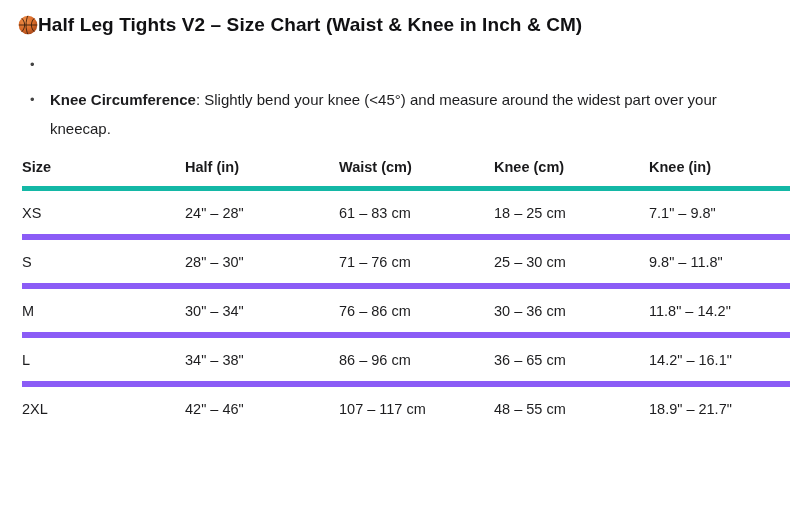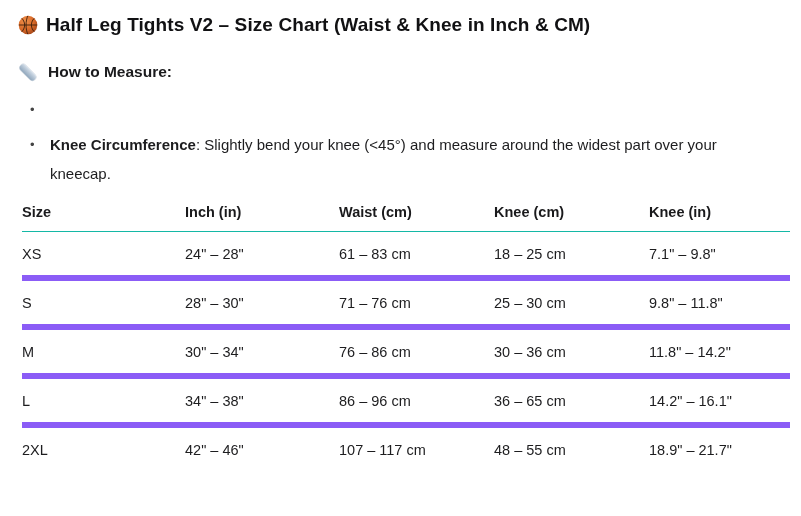--- a/index.html
+++ b/index.html
@@ -15,21 +15,20 @@
     color: #1d1d1f;
     -webkit-font-smoothing: antialiased;
   }
   .doc {
     padding: 13px 11px 0 18px;
   }
   
   .title-row {
     display: flex;
     align-items: center;
-    gap: 8px;
     font-size: 19px;
     font-weight: bold;
     color: #111113;
     line-height: 24px;
     letter-spacing: 0.1px;
   }
   .bball {
     flex: none;
     display: inline-block;
     width: 20px;
@@ -93,21 +92,21 @@
     table-layout: fixed;
     width: 768px;
     margin: 16px 0 0 4px;
     font-size: 14.5px;
     color: #1d1d1f;
   }
   table.size-table th {
     text-align: left;
     font-weight: bold;
     padding: 0 0 11px 0;
-    border-bottom: 1px solid #14b8a6;
+    border-bottom: 5px solid #14b8a6;
     color: #1a1a1c;
   }
   table.size-table td {
     padding: 14px 0 13px 0;
     border-bottom: 6px solid #8b5cf6;
     font-weight: normal;
   }
   table.size-table tbody tr:last-child td {
     border-bottom: none;
   }
@@ -135,26 +134,20 @@
           <path d="M10 0.5 C 7.4 5.5, 7.4 14.5, 10 19.5"></path>
           <path d="M0.5 10 H 19.5"></path>
           <path d="M3 2.6 C 7.8 6.4, 7.8 13.6, 3 17.4"></path>
           <path d="M17 2.6 C 12.2 6.4, 12.2 13.6, 17 17.4"></path>
         </g>
       </svg>
     </span>
     <span>Half Leg Tights V2 – Size Chart (Waist &amp; Knee in Inch &amp; CM)</span>
   </div>
 
-  <div class="howto-row">
-    <span class="ruler-wrap">
-      <span class="ruler-bar"></span>
-    </span>
-    <span>How to Measure:</span>
-  </div>
 
   <ul class="bullets">
     <li>
       <span class="bullet-dot">•</span>
     </li>
     <li>
       <span class="bullet-dot">•</span>
       <span class="bullet-text"><b>Knee Circumference</b><span>: Slightly bend your knee (&lt;45°) and measure around the widest part over your kneecap.</span></span>
     </li>
   </ul>
@@ -163,21 +156,21 @@
     <colgroup>
       <col style="width:163px">
       <col style="width:154px">
       <col style="width:155px">
       <col style="width:155px">
       <col style="width:141px">
     </colgroup>
     <thead>
       <tr>
         <th>Size</th>
-        <th>Inch (in)</th>
+        <th>Half (in)</th>
         <th>Waist (cm)</th>
         <th>Knee (cm)</th>
         <th>Knee (in)</th>
       </tr>
     </thead>
     <tbody>
       <tr>
         <td>XS</td>
         <td>24" – 28"</td>
         <td>61 – 83 cm</td>

